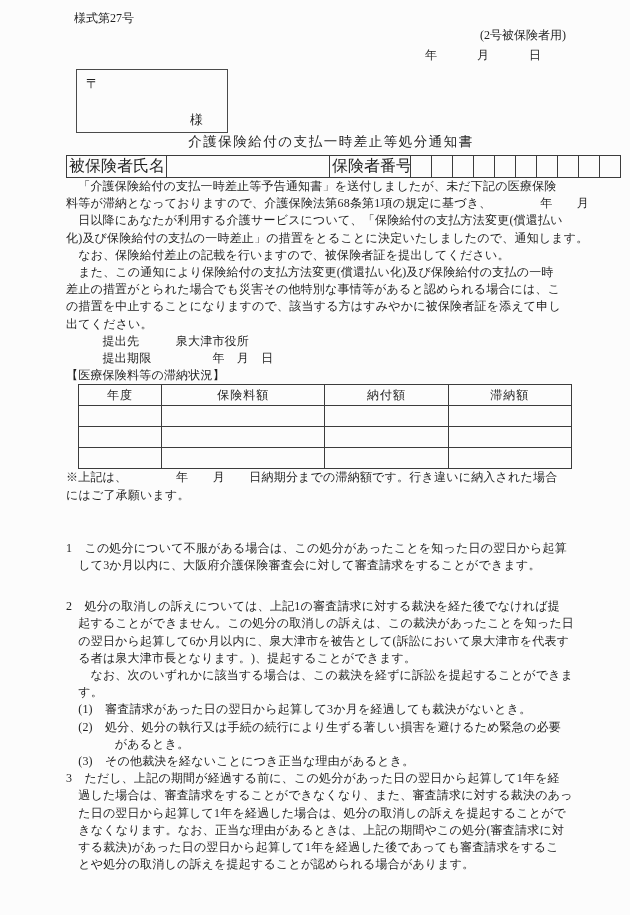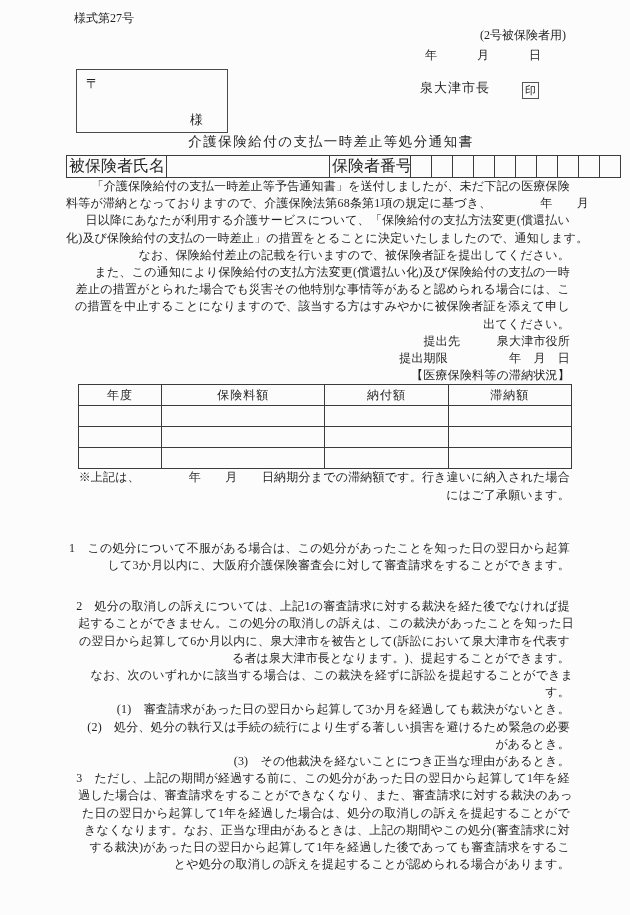--- a/index.html
+++ b/index.html
@@ -39,21 +39,21 @@
   .insured-table td {
     border:1px solid #3c3c3c; height:18px;
     padding:0 2px; font-size:16px; text-align:center;
     overflow:hidden; white-space:nowrap;
   }
   .col-name-label { width:95px; }
   .col-name-value { width:158px; }
   .col-num-label  { width:76px; }
   .col-digit      { width:16px; }
   .flow { position:absolute; left:66px; top:178px; width:504px; }
-  .pre { white-space:pre; line-height:17.2px; letter-spacing:0.2px;text-align:right; }
+  .pre { white-space:pre; line-height:17.2px; letter-spacing:0.2px; }
   .arrears-table { width:494px; margin-left:12px; }
   .arrears-table th, .arrears-table td {
     border:1px solid #3c3c3c; height:20px; padding:0;
     font-size:12px; font-weight:normal; text-align:center;
     letter-spacing:1px;
   }
   .appeal-block { margin-top:36px; }
   .appeal-item-2 { margin-top:24px; }
 </style>
 </head>
@@ -63,23 +63,20 @@
 
   <div class="abs form-number">様式第27号</div>
   <div class="abs audience-note">(2号被保険者用)</div>
   <div class="abs date-line">年　　　月　　　日</div>
 
   <div class="abs addr-box">
     <span class="postal-mark">〒</span>
     <span class="honorific">様</span>
   </div>
 
-  <div class="abs sender-line">
-    <span>泉大津市長</span><span class="seal">印</span>
-  </div>
 
   <div class="abs doc-title">介護保険給付の支払一時差止等処分通知書</div>
 
   <table class="abs insured-table">
     <tbody>
         <tr>
       <td class="col-name-label">被保険者氏名</td>
       <td class="col-name-value"></td>
       <td class="col-num-label">保険者番号</td>
       <td class="col-digit"></td>

